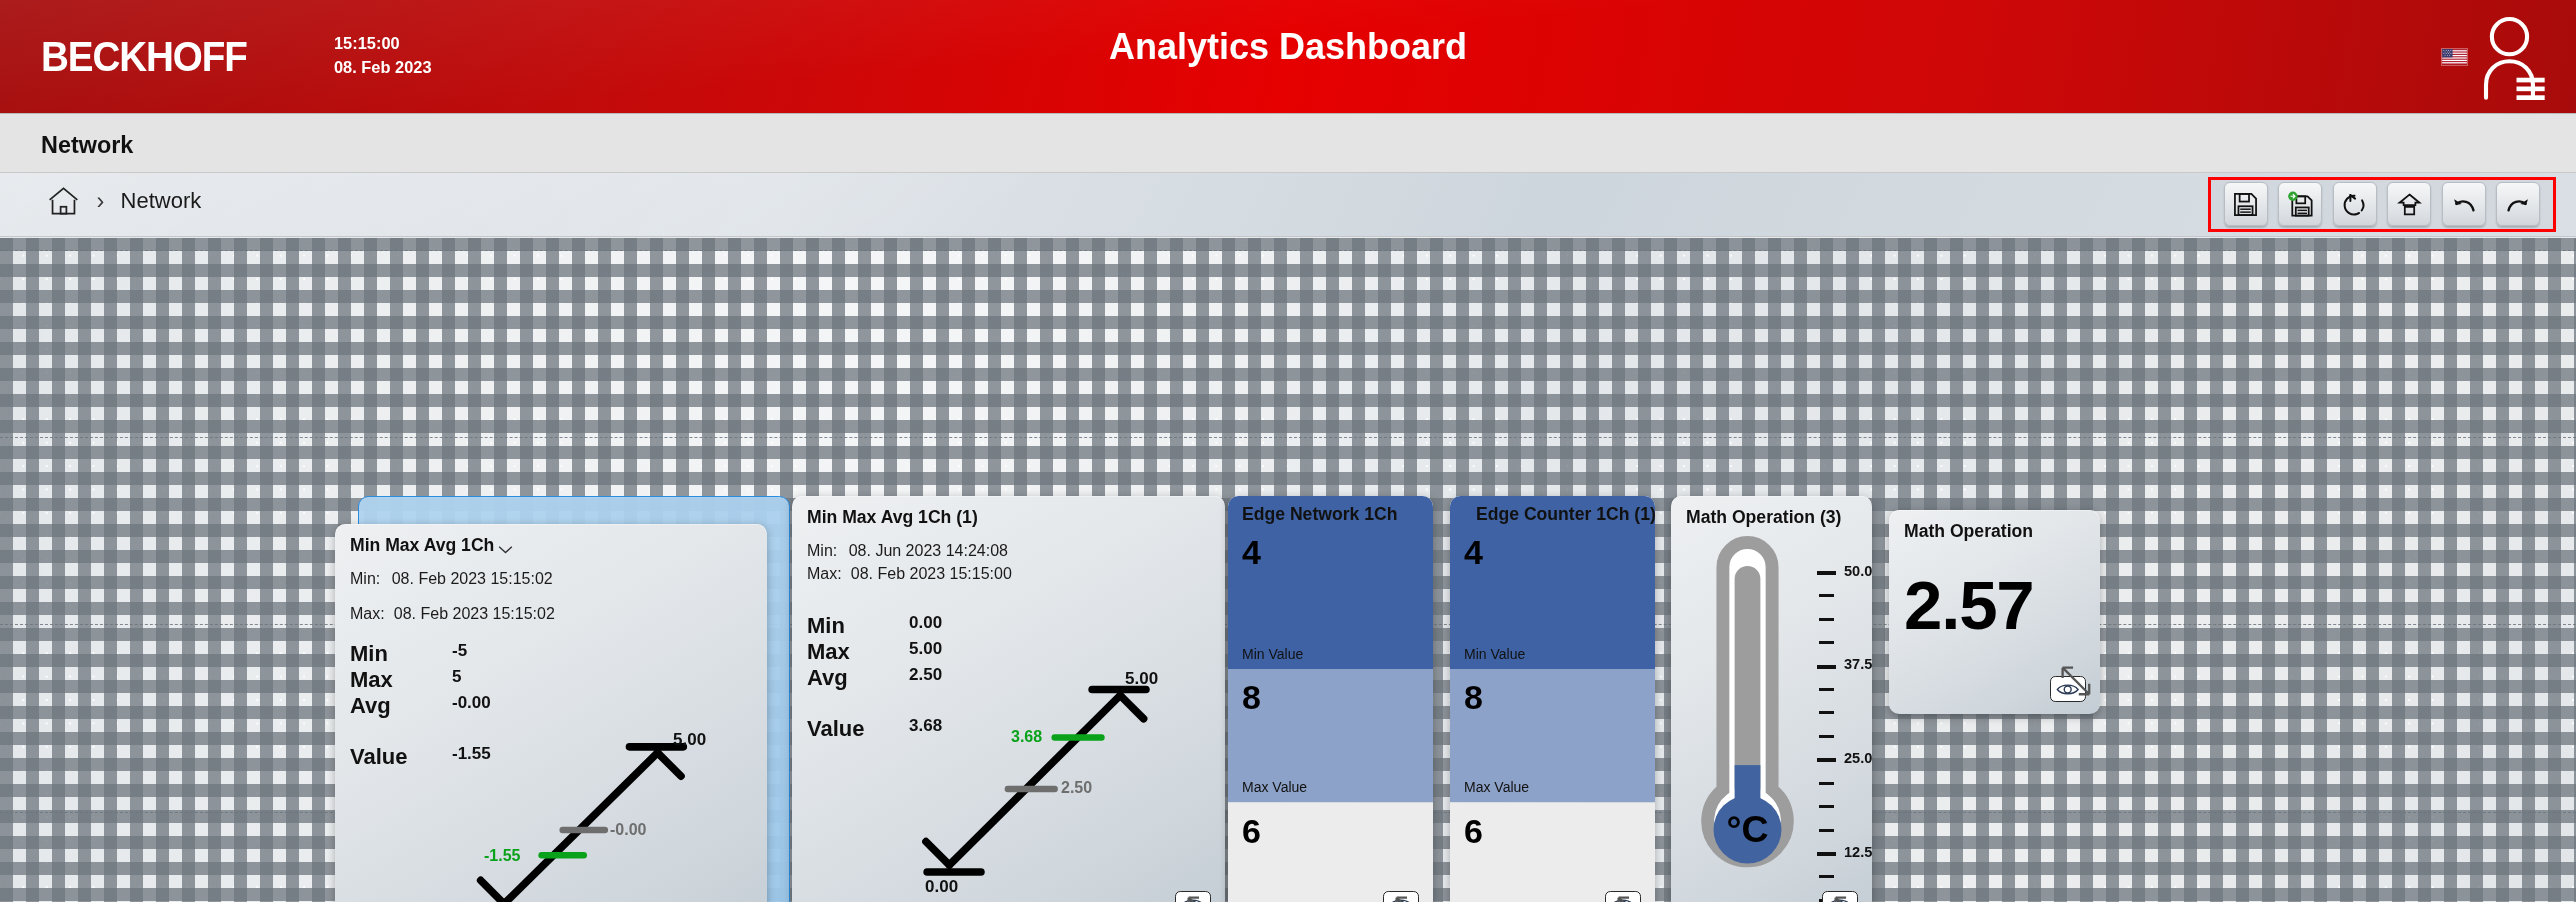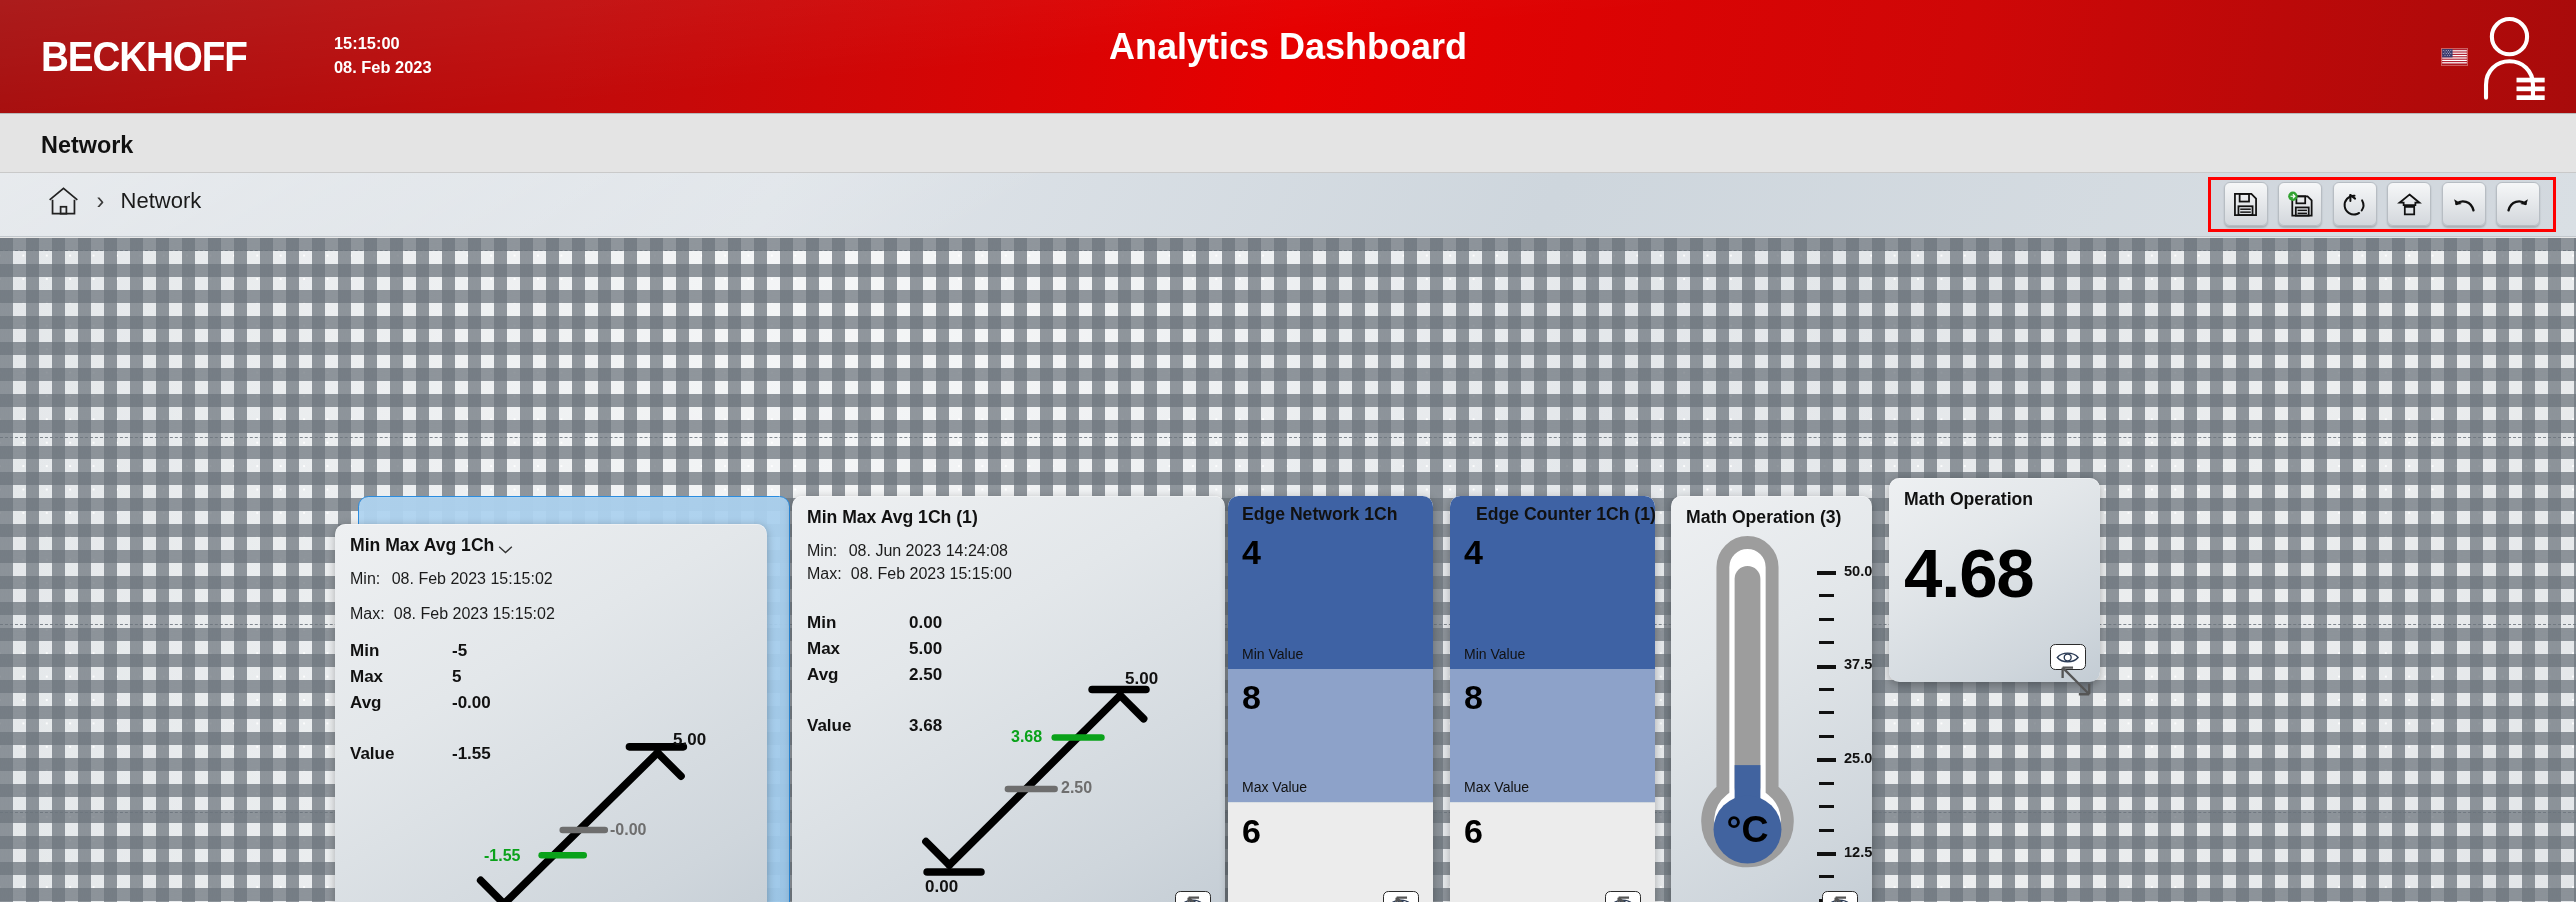--- a/index.html
+++ b/index.html
@@ -126,21 +126,21 @@
   .resize-h{ position:absolute; width:37px; height:37px; }
 
   .drop-ghost{
     position:absolute; border-radius:10.5px;
     background: linear-gradient(160deg, rgba(176,212,240,.95) 0%, rgba(155,198,232,.95) 100%);
     border:1.8px solid #2a8ce0;
   }
 
   
   .mma-line{ position:absolute; font-size:16px; color:#1b1b1b; white-space:nowrap; }
-  .mma-k{ position:absolute; font-size:17px; font-weight:700; color:#111; }
+  .mma-k{ position:absolute; font-size:22px; font-weight:700; color:#111; }
   .mma-v{ position:absolute; font-size:17px; font-weight:700; color:#111; }
   .svgwrap{ position:absolute; }
 
   
   .ec-band{ position:absolute; left:0; width:100%; }
   .ec-num{ position:absolute; left:14px; font-size:34px; font-weight:700; color:#000; line-height:1; }
   .ec-cap{ position:absolute; left:14px; font-size:14px; color:#111; }
 
   
   .mo-value{
@@ -459,23 +459,23 @@
         <circle cx="20" cy="13" r="6" fill="none" stroke="#2b3b55" stroke-width="2.4"></circle>
       </svg>
     </div>
   </div>
   <svg class="resize-h" style="left:1831px; top:655px;" viewBox="0 0 64 64">
     <path d="M8 8 L54 54" stroke="#555" stroke-width="4"></path>
     <path d="M8 8 L8 26 M8 8 L26 8" stroke="#555" stroke-width="4" fill="none"></path>
     <path d="M54 54 L54 36 M54 54 L36 54" stroke="#555" stroke-width="4" fill="none"></path>
   </svg>
 
-  <div class="card" style="left:1889px; top:240px; width:211px; height:204px;">
+  <div class="card" style="left:1889px; top:272px; width:211px; height:204px;">
     <div class="card-title">Math Operation</div>
-    <div class="mo-value" style="top:56px;">4.68</div>
+    <div class="mo-value" style="top:56px;">2.57</div>
     <div class="eye-btn">
       <svg width="23.4" height="15" viewBox="0 0 40 26">
         <path d="M2 13 C10 3 30 3 38 13 C30 23 10 23 2 13 Z" fill="none" stroke="#2b3b55" stroke-width="2.4"></path>
         <circle cx="20" cy="13" r="6" fill="none" stroke="#2b3b55" stroke-width="2.4"></circle>
       </svg>
     </div>
   </div>
   <svg class="resize-h" style="left:2058px; top:425px;" viewBox="0 0 64 64">
     <path d="M8 8 L54 54" stroke="#555" stroke-width="4"></path>
     <path d="M8 8 L8 26 M8 8 L26 8" stroke="#555" stroke-width="4" fill="none"></path>

